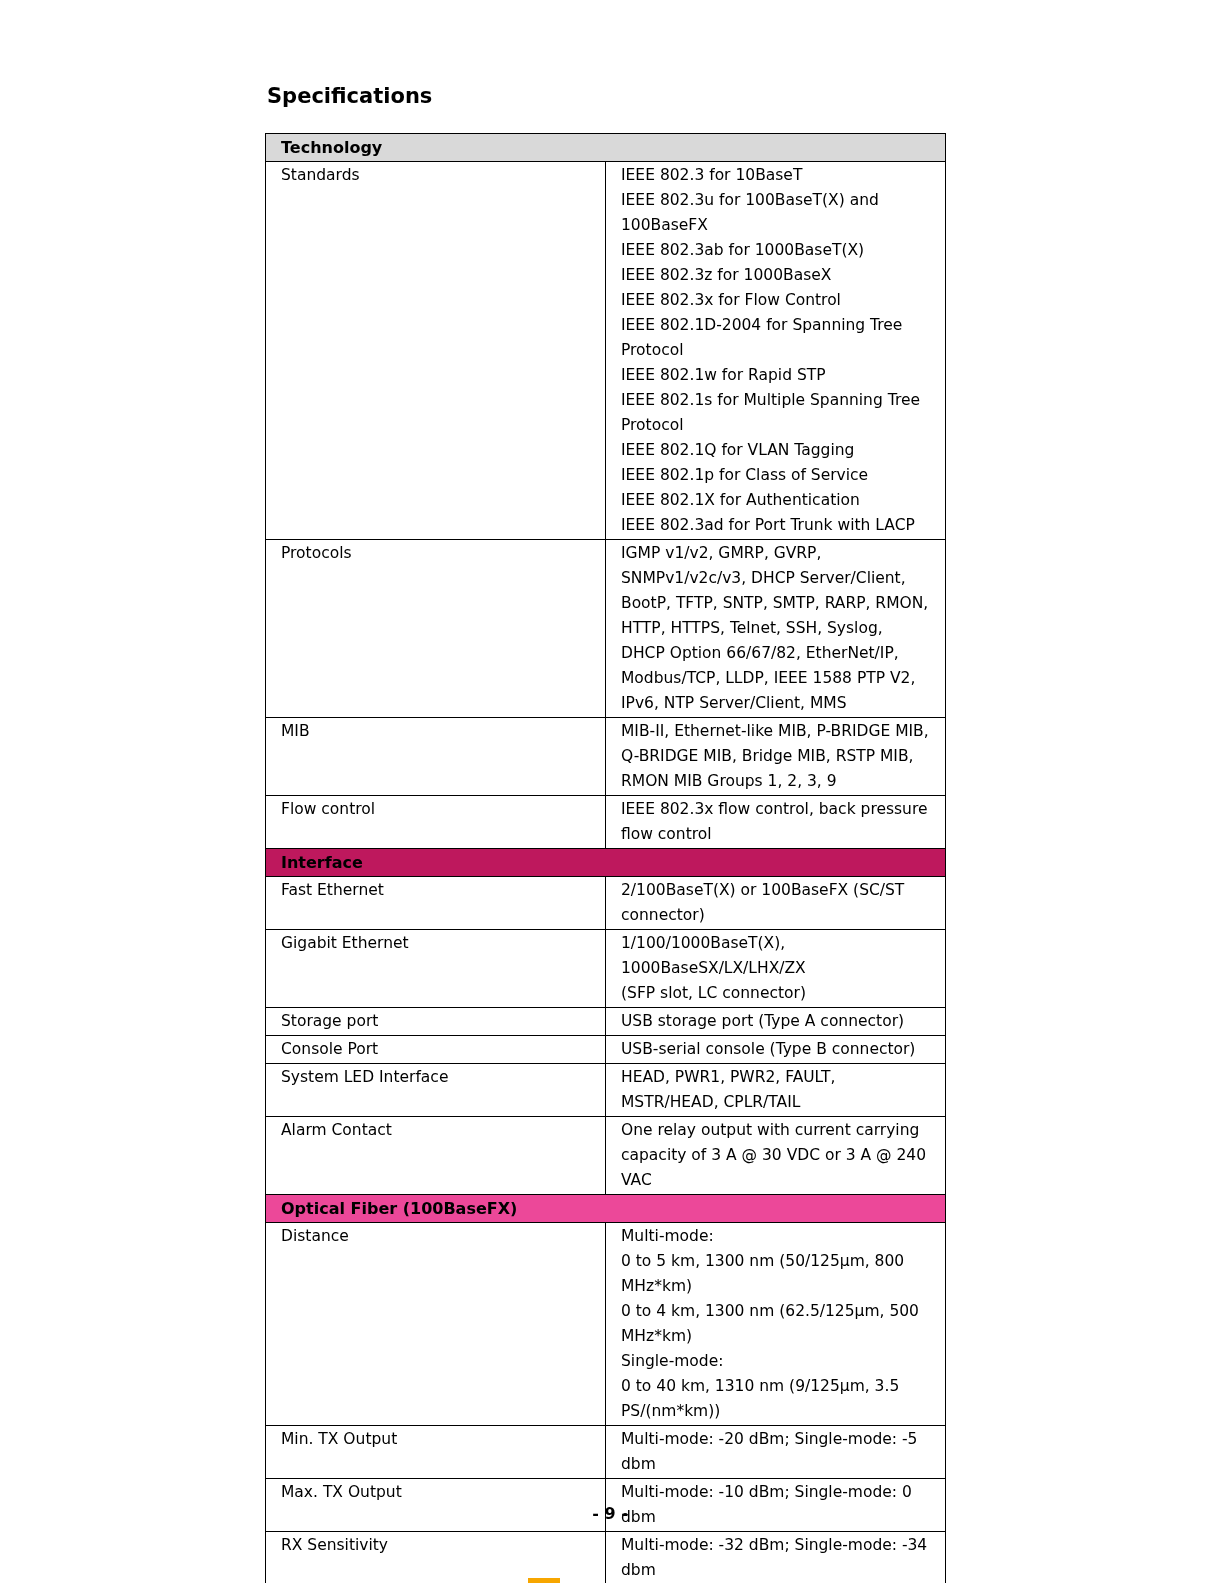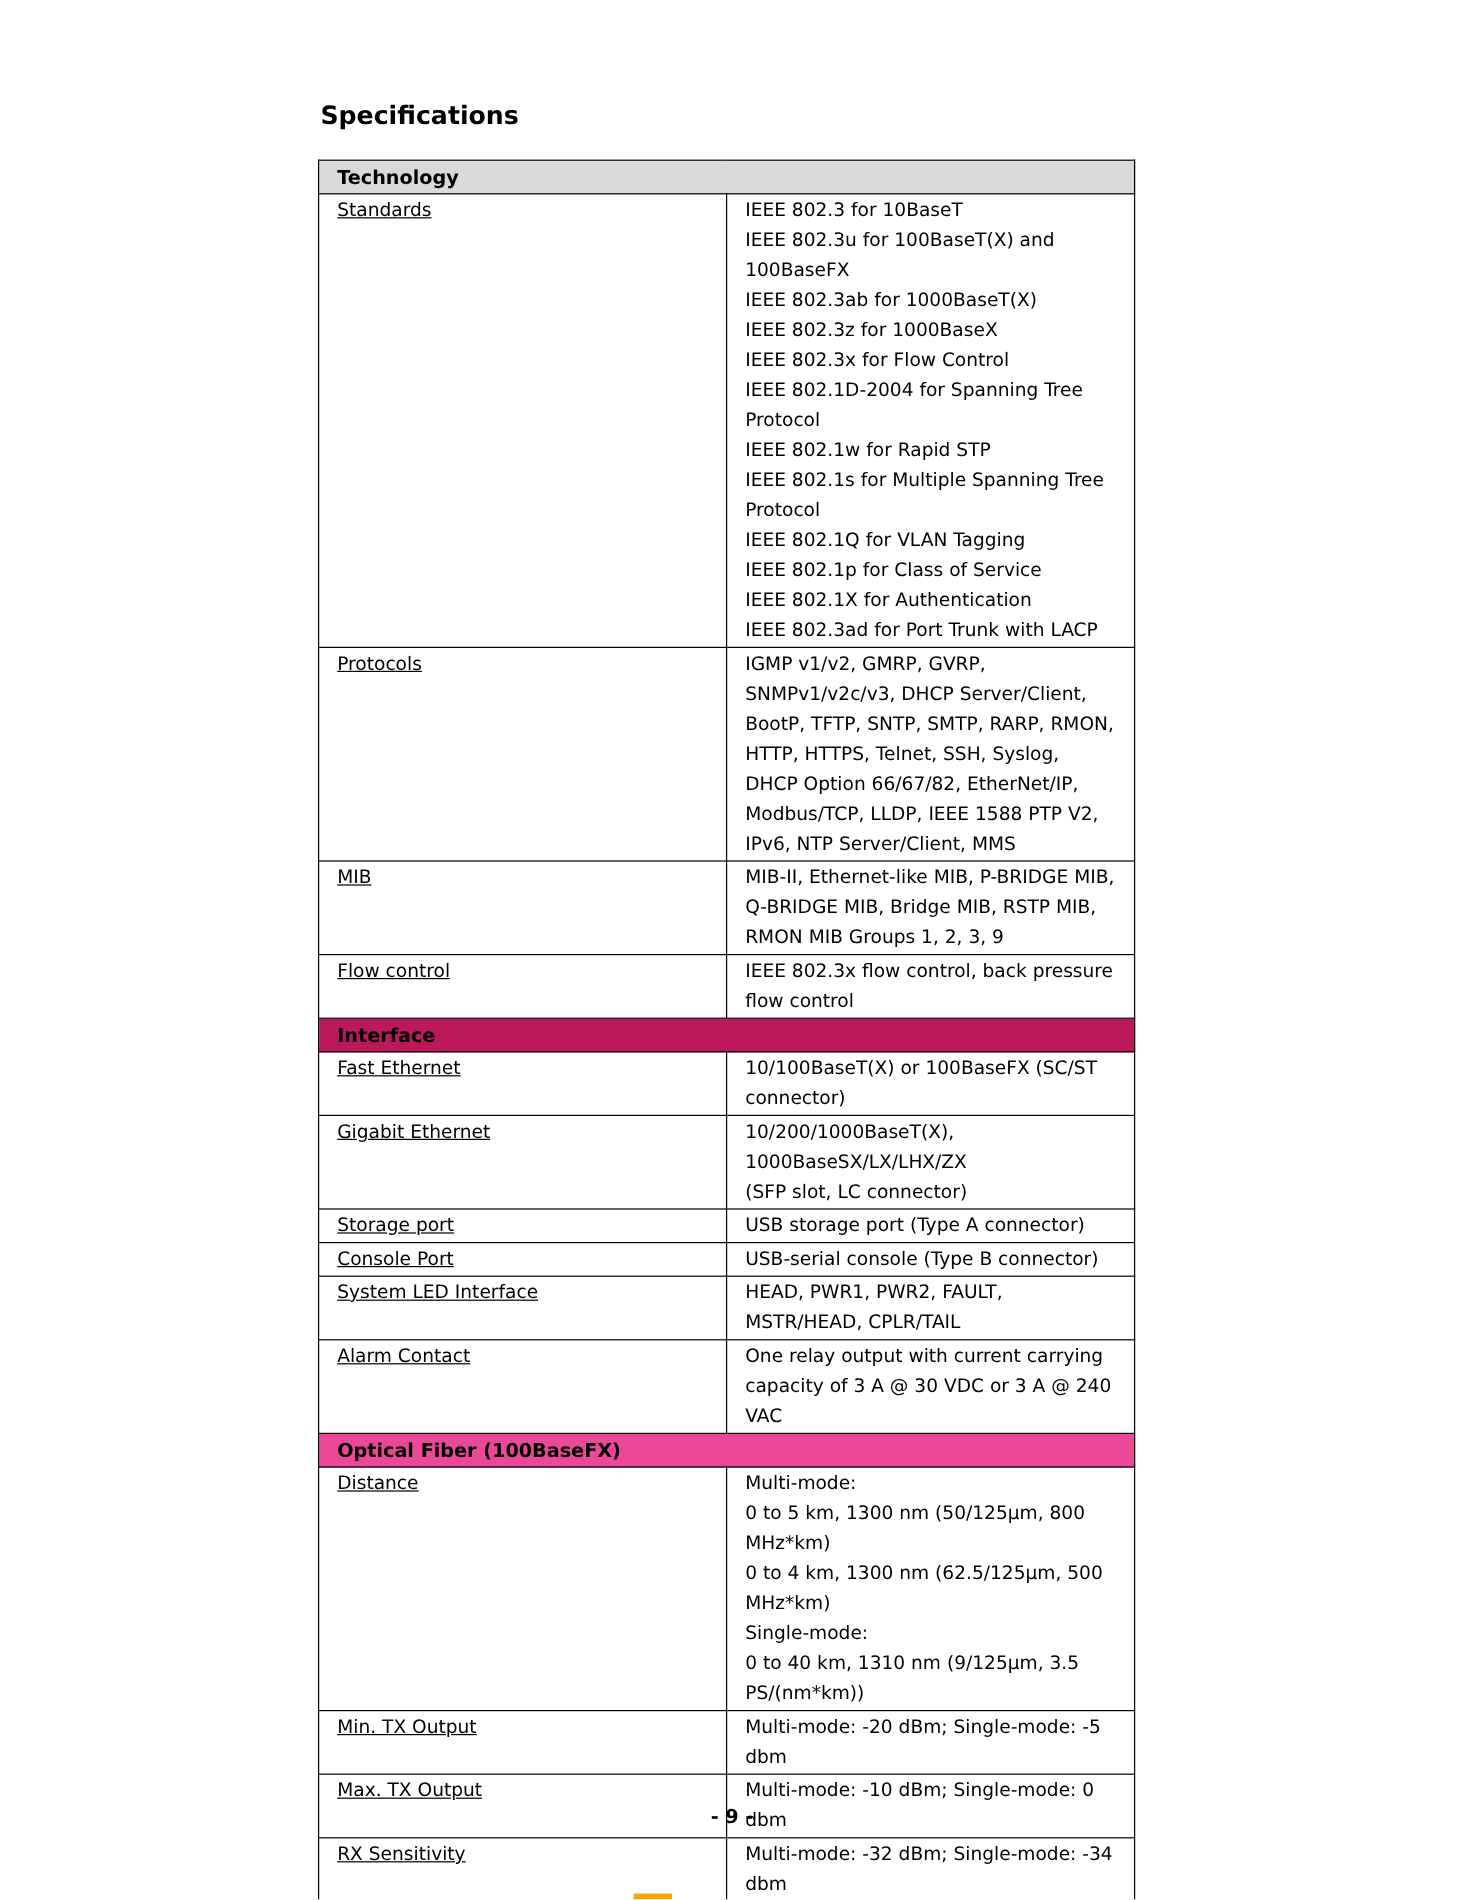--- a/index.html
+++ b/index.html
@@ -39,21 +39,20 @@
     padding: 1px 15px;
     vertical-align: top;
     line-height: 25px;
   }
   td.section-header {
     font-weight: bold;
     font-size: 16px;
   }
   td.label-cell {
     width: 175px;
-    text-decoration: underline;
   }
   td.value-cell {
     white-space: pre-line;
     margin-left: 40px;
   }
   .page-footer {
     position: absolute;
     top: 1504px;
     left: 0;
     width: 1220px;
@@ -108,25 +107,25 @@
         </tr>
         <tr>
           <td class="label-cell">Flow control</td>
           <td class="value-cell">IEEE 802.3x flow control, back pressure flow control</td>
         </tr>
         <tr>
           <td colspan="2" class="section-header" style="background: #be185d;">Interface</td>
         </tr>
         <tr>
           <td class="label-cell">Fast Ethernet</td>
-          <td class="value-cell">10/100BaseT(X) or 100BaseFX (SC/ST connector)</td>
+          <td class="value-cell">2/100BaseT(X) or 100BaseFX (SC/ST connector)</td>
         </tr>
         <tr>
           <td class="label-cell">Gigabit Ethernet</td>
-          <td class="value-cell">10/200/1000BaseT(X), 1000BaseSX/LX/LHX/ZX
+          <td class="value-cell">1/100/1000BaseT(X), 1000BaseSX/LX/LHX/ZX
 (SFP slot, LC connector)</td>
         </tr>
         <tr>
           <td class="label-cell">Storage port</td>
           <td class="value-cell">USB storage port (Type A connector)</td>
         </tr>
         <tr>
           <td class="label-cell">Console Port</td>
           <td class="value-cell">USB-serial console (Type B connector)</td>
         </tr>

